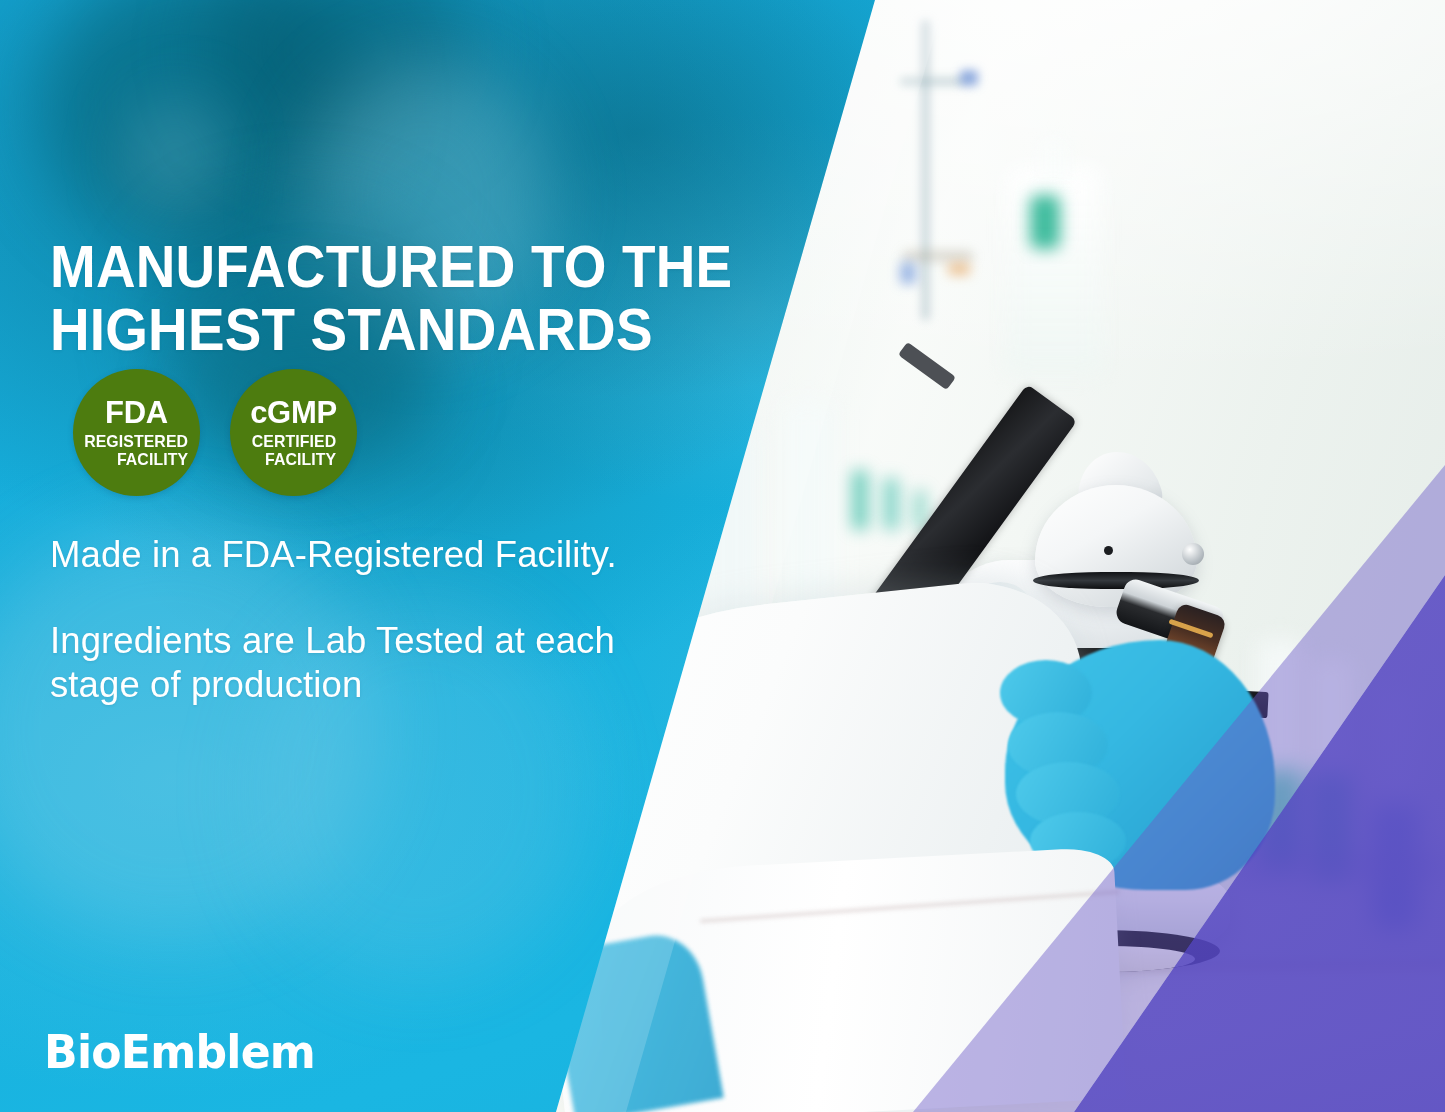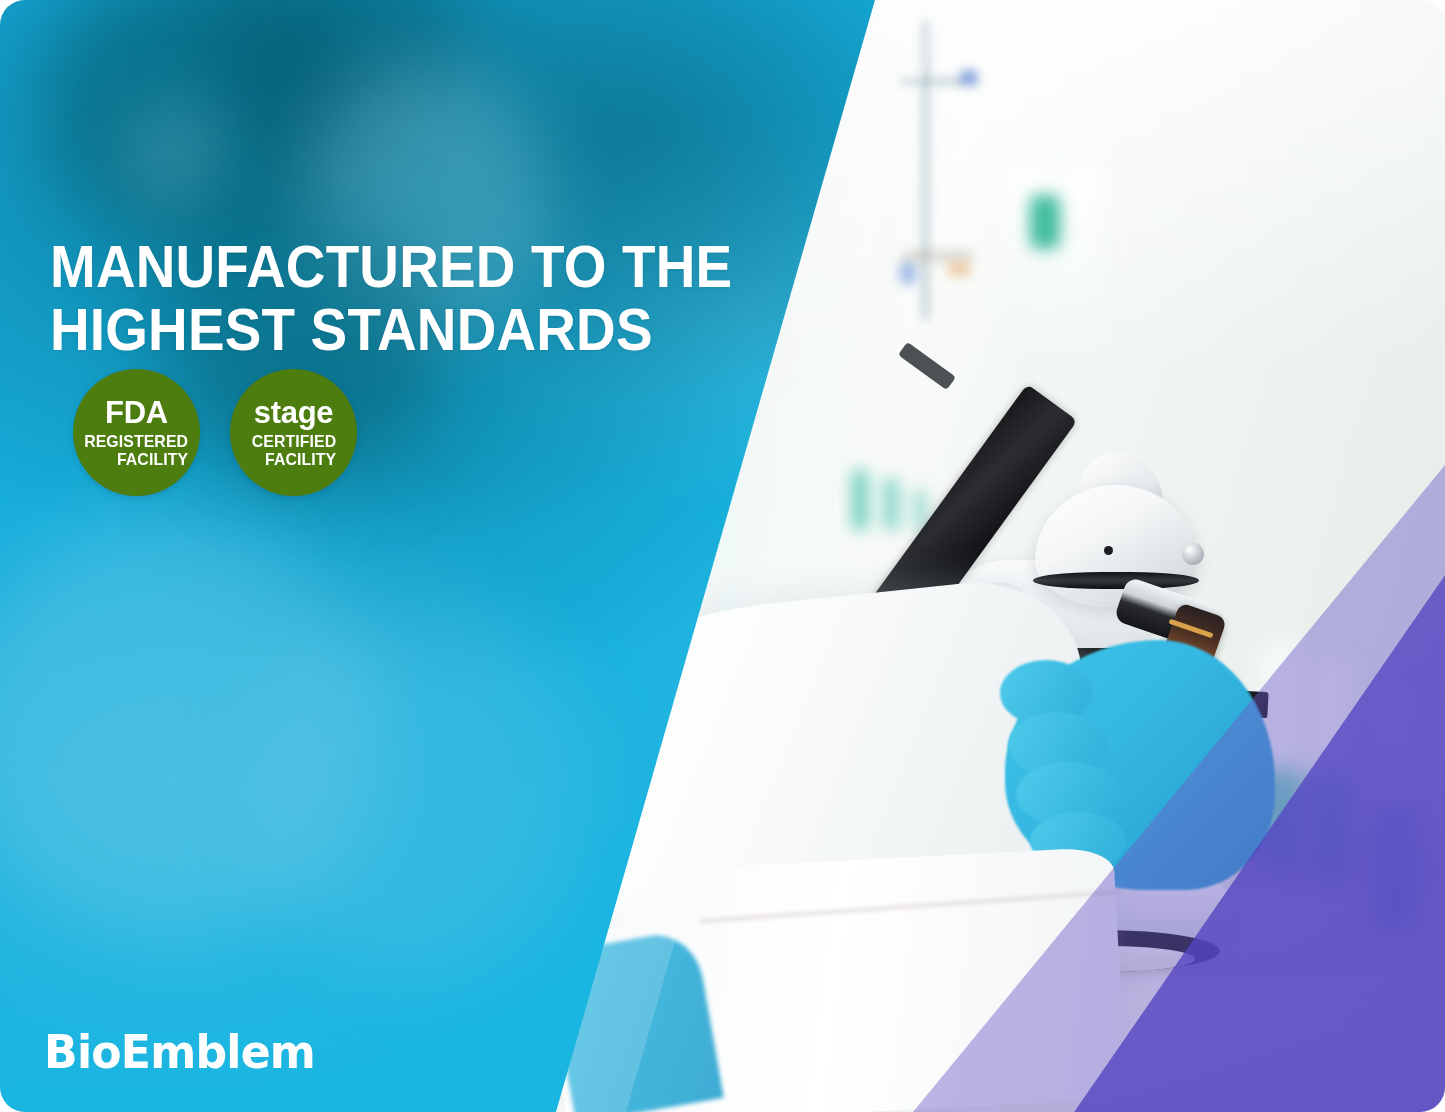--- a/index.html
+++ b/index.html
@@ -10,21 +10,20 @@
   body {
     font-family: "Liberation Sans", sans-serif;
   }
 
   #banner {
     position: relative;
     width: 1445px;
     height: 1112px;
     overflow: hidden;
     background: #eef3f3;
-    border-radius: 25px;
   }
 
   
   .photo {
     position: absolute;
     inset: 0;
     background:
       
       radial-gradient(120% 70% at 78% -8%, rgba(255,255,255,0.95) 0%, rgba(255,255,255,0.0) 60%),
       
@@ -439,27 +438,29 @@
     <div class="badge">
       <div class="badge-big">FDA</div>
       <div class="badge-sub">
         <div>REGISTERED</div>
         <div>FACILITY</div>
       </div>
     </div>
 
 
     <div class="badge">
-      <div class="badge-big">stage</div>
+      <div class="badge-big">cGMP</div>
       <div class="badge-sub">
         <div>CERTIFIED</div>
         <div>FACILITY</div>
       </div>
     </div>
 
   </div>
 
   <div class="body-copy">
+    <p>Made in a FDA-Registered Facility.</p>
+    <p>Ingredients are Lab Tested at each stage of production</p>
   </div>
 
   <div class="logo">BioEmblem</div>
 
 </div>
 
 </body></html>

